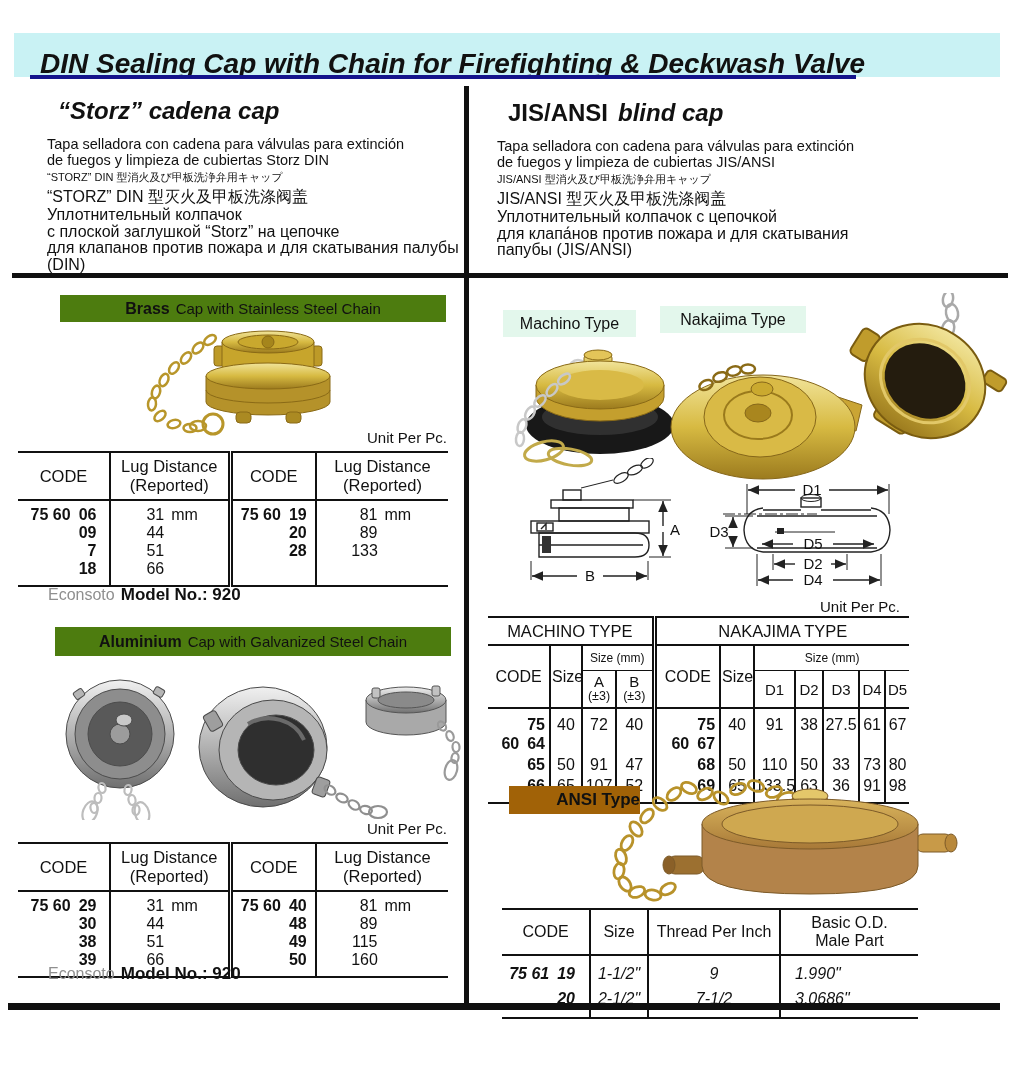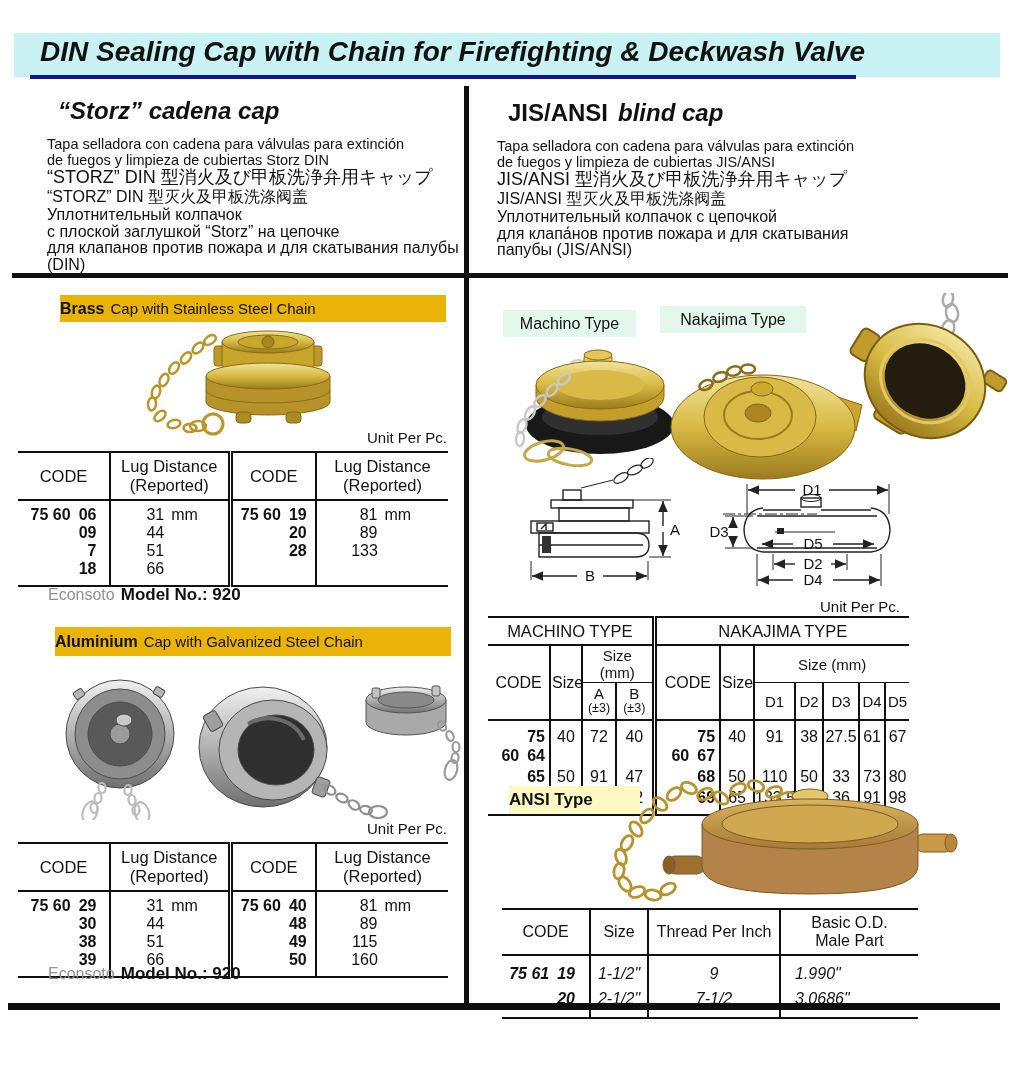--- a/index.html
+++ b/index.html
@@ -2,43 +2,43 @@
 <html><head>
 <meta charset="utf-8">
 <style>
   html,body{margin:0;padding:0;background:#fff;}
   .page{position:relative;width:1016px;height:1084px;background:#ffffff;overflow:hidden;
         font-family:"Liberation Sans",sans-serif;color:#111;}
   .abs{position:absolute;}
 
   
   .title-bar{left:14px;top:33px;width:986px;height:44px;background:#c9f2f4;}
-  .title-text{left:40px;top:36px;font-size:28px;font-weight:bold;font-style:italic;white-space:nowrap;}
+  .title-text{left:40px;top:48px;font-size:28px;font-weight:bold;font-style:italic;white-space:nowrap;}
   .title-underline{left:30px;top:75px;width:826px;height:4px;background:#14148c;}
 
   
   .v-divider{left:464px;top:86px;width:5px;height:917px;background:#101010;}
   .h-divider{left:12px;top:273px;width:996px;height:5px;background:#101010;}
   .bottom-bar{left:8px;top:1003px;width:992px;height:7px;background:#101010;}
 
   
   .sec-heading{font-size:24px;font-weight:bold;font-style:italic;white-space:nowrap;}
   .jis-brand{font-style:normal;margin-right:10px;}
   .desc{white-space:nowrap;}
   .ln-es{font-size:14.5px;line-height:16px;}
-  .ln-jp{font-size:18px;line-height:19px;}
+  .ln-jp{font-size:11px;line-height:19px;}
   .ln-cn{font-size:16px;line-height:20px;}
   .ln-ru{font-size:16px;line-height:16.5px;}
 
   
-  .banner{background:#eab308;text-align:left;font-size:15px;white-space:nowrap;}
+  .banner{background:#4d7c0f;text-align:center;font-size:15px;white-space:nowrap;}
   .banner b{font-size:16px;}
   .banner .rest{margin-left:6px;}
   .banner-plain{background:#e3f7ec;text-align:center;font-size:16px;}
-  .banner-bold{background:#fef9c3;text-align:left;font-size:17px;font-weight:bold;}
+  .banner-bold{background:#a16207;text-align:right;font-size:17px;font-weight:bold;}
 
   
   .unit-label{width:167px;text-align:right;font-size:15px;}
   .econsoto{font-size:16px;white-space:nowrap;}
   .econsoto .brand{color:#8f8f8f;}
   .econsoto .model{color:#111;font-weight:600;font-size:17px;margin-left:6px;}
 
   
   table{border-collapse:collapse;table-layout:fixed;}
   .lug-table{position:absolute;width:430px;border-top:2px solid #111;border-bottom:2px solid #111;}
@@ -52,21 +52,21 @@
   .lugcol{display:inline-block;font-size:16px;line-height:18px;}
   .lugcol .n{display:inline-block;min-width:26px;text-align:right;}
   .lugcol .u{display:inline-block;width:36px;text-align:left;padding-left:7px;box-sizing:border-box;}
 
   
   .mn-table{position:absolute;left:488px;top:616px;width:421px;
             border-top:2px solid #111;border-bottom:2px solid #111;}
   .mn-table th{font-weight:normal;text-align:center;vertical-align:middle;}
   .mn-table .type-th{font-size:16.5px;height:24px;border-bottom:2px solid #111;}
   .mn-table .h1{font-size:16px;height:22px;}
-  .mn-table .hspan{font-size:15px;height:22px;border-bottom:1.5px solid #111;}
+  .mn-table .hspan{font-size:12px;height:22px;border-bottom:1.5px solid #111;}
   .mn-table .h2{font-size:15px;height:34px;line-height:15px;border-bottom:2px solid #111;}
   .mn-table .h2 .tol{font-size:12.5px;}
   .mn-table .rowspan2{border-bottom:2px solid #111;}
   .mn-table td{font-size:16px;text-align:center;vertical-align:top;padding:1px 0;line-height:19px;}
   .mn-table td.code{text-align:right;font-weight:bold;padding-right:4px;}
   .mn-table tr.first td{padding-top:6px;}
   .mn-table tr.last td{padding-bottom:7px;}
 
   
   .ansi-table{position:absolute;left:502px;top:908px;width:416px;

